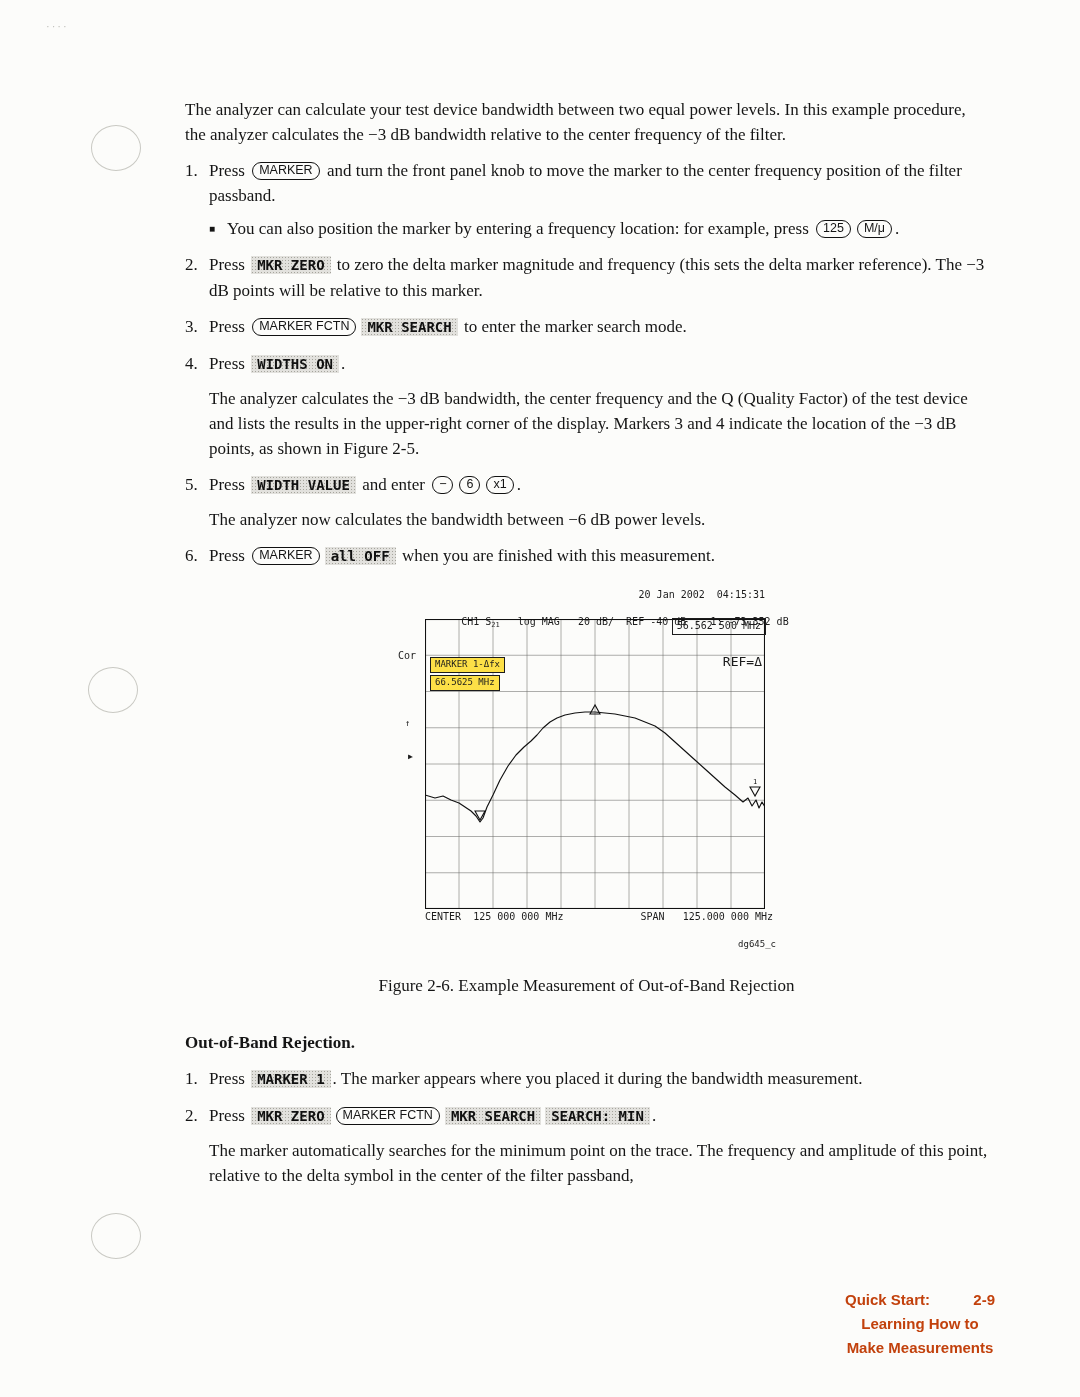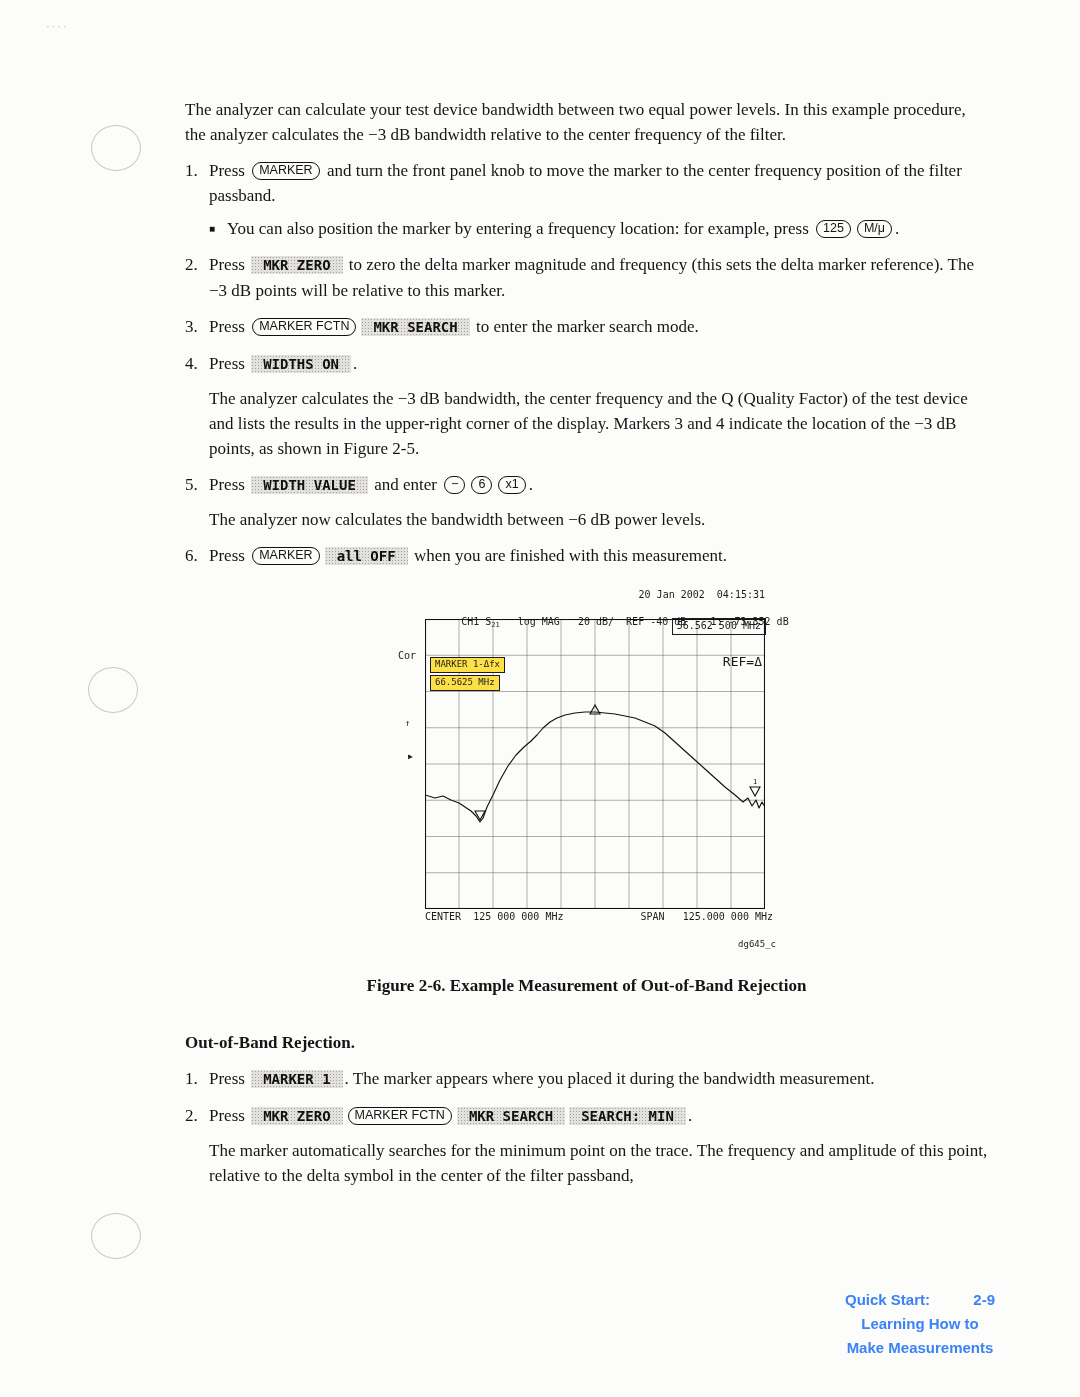--- a/index.html
+++ b/index.html
@@ -36,21 +36,21 @@
     padding:0 6px 1px; margin:0 3px;
     white-space:nowrap; position:relative; top:-2px;
   }
   .sk {
     font-family:"DejaVu Sans Mono", monospace;
     font-weight:bold; font-size:14px;
     color:#101010;
     background-color:#e2e1dd;
     background-image:radial-gradient(circle, #a5a49c 25%, rgba(0,0,0,0) 26%);
     background-size:3px 3px;
-    padding:1px 12px; margin:0 2px;
+    padding:1px 6px; margin:0 2px;
     white-space:nowrap;
   }
 
   .figure {
     position:relative;
     margin:20px 0 0 213px;
     width:378px; height:370px;
     font-family:"DejaVu Sans Mono", monospace;
     font-size:10px; color:#1c1c1c;
     line-height:1.2;
@@ -71,28 +71,28 @@
   .mkr-box { position:absolute; left:5px; border:1px solid #1c1c1c; padding:1px 4px 2px; font-size:9px; background:#fde047; }
   .m1 { top:38px; }
   .m2 { top:56px; }
   .fig-cor { position:absolute; top:61px; left:0; }
   .fig-uparrow { position:absolute; top:129px; left:7px; font-size:9px; }
   .fig-refptr { position:absolute; top:163px; left:10px; font-size:8px; }
   .fig-center { position:absolute; top:322px; left:27px; }
   .fig-span { position:absolute; top:322px; right:3px; }
   .fig-id { position:absolute; top:350px; right:0; font-size:9px; }
 
-  .caption { margin-top:14px; text-align:center; font-weight:bold; }
+  .caption { margin-top:14px; text-align:center; font-weight:normal; }
   .h2 { margin-top:32px; font-weight:bold; }
 
   .footer {
     position:absolute; top:1288px; left:845px; width:150px;
     font-family:"Liberation Sans", sans-serif;
     font-weight:bold; font-size:15px; line-height:24px;
-    text-align:center; color:#3b82f6;
+    text-align:center; color:#c2410c;
   }
   .f-line1 { display:flex; justify-content:space-between; }
 </style>
 </head>
 <body>
 
 <div class="artifact-dots">····</div>
 <div class="punch p1"></div>
 <div class="punch p2"></div>
 <div class="punch p3"></div>

